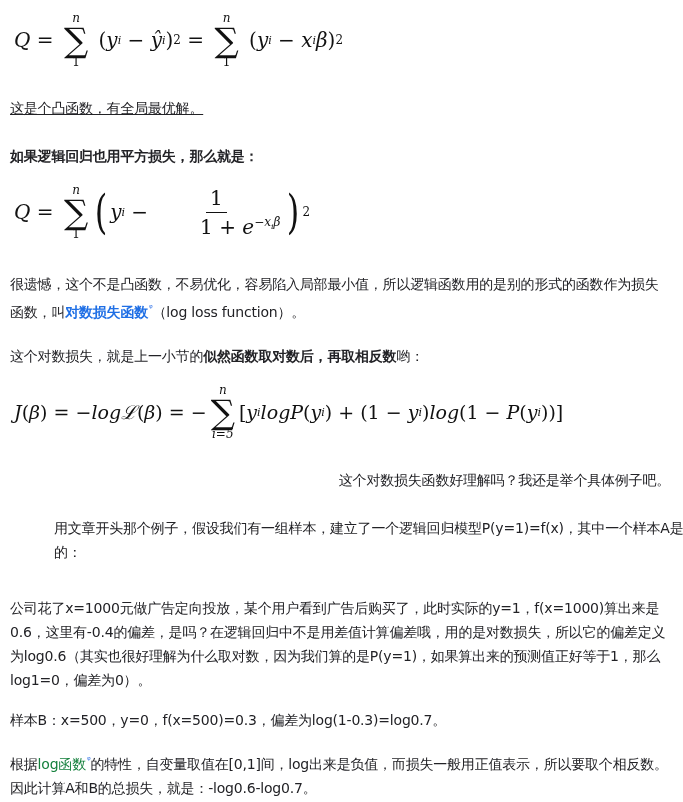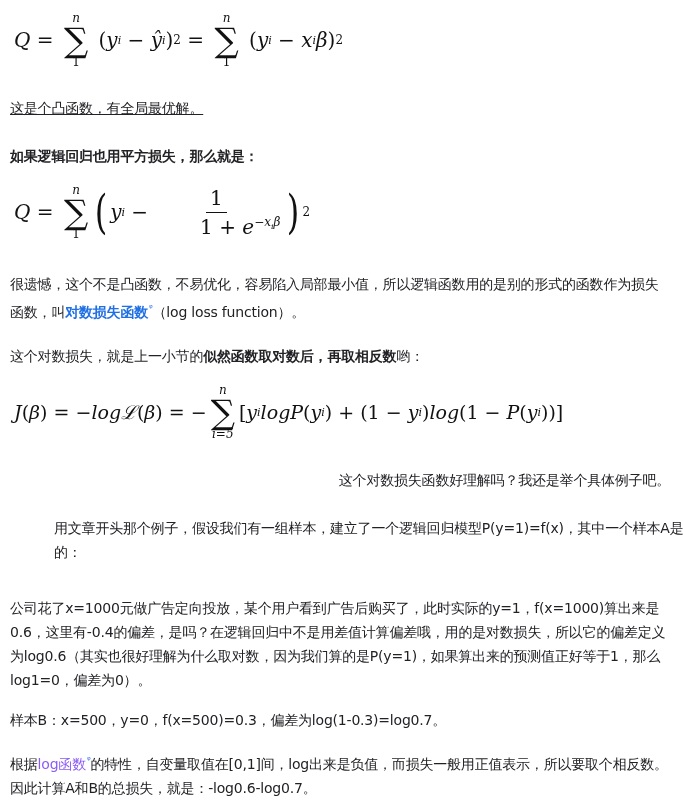--- a/index.html
+++ b/index.html
@@ -2,21 +2,21 @@
 <html><head>
 <meta charset="utf-8">
 <style>
   html, body { margin: 0; padding: 0; background: #ffffff; }
   body {
     width: 683px; height: 802px; overflow: hidden; position: relative;
     font-family: "DejaVu Sans", "Liberation Sans", sans-serif;
     color: #222226; font-size: 14px;
   }
   .para { position: absolute; left: 10px; width: 660px; line-height: 24px; font-size: 14px; letter-spacing: -0.2px; }
-  .link { color: #8b5cf6; text-decoration: none; }
+  .link { color: #15803d; text-decoration: none; }
   .link.bold { font-weight: bold; color: #1f6fe5; }
   .link-icon { font-size: 9px; vertical-align: super; margin-left: 1px; color: #3b79e8; }
   strong { font-weight: bold; }
   .math {
     position: absolute; font-family: "DejaVu Serif", "Liberation Serif", serif;
     color: #111; white-space: nowrap; display: flex; align-items: center;
   }
   .math i { font-style: italic; }
   .sum { display: inline-flex; flex-direction: column; align-items: center; margin: 0 4px; line-height: 1; }
   .sum .sym { font-size: 34px; line-height: 32px; }

